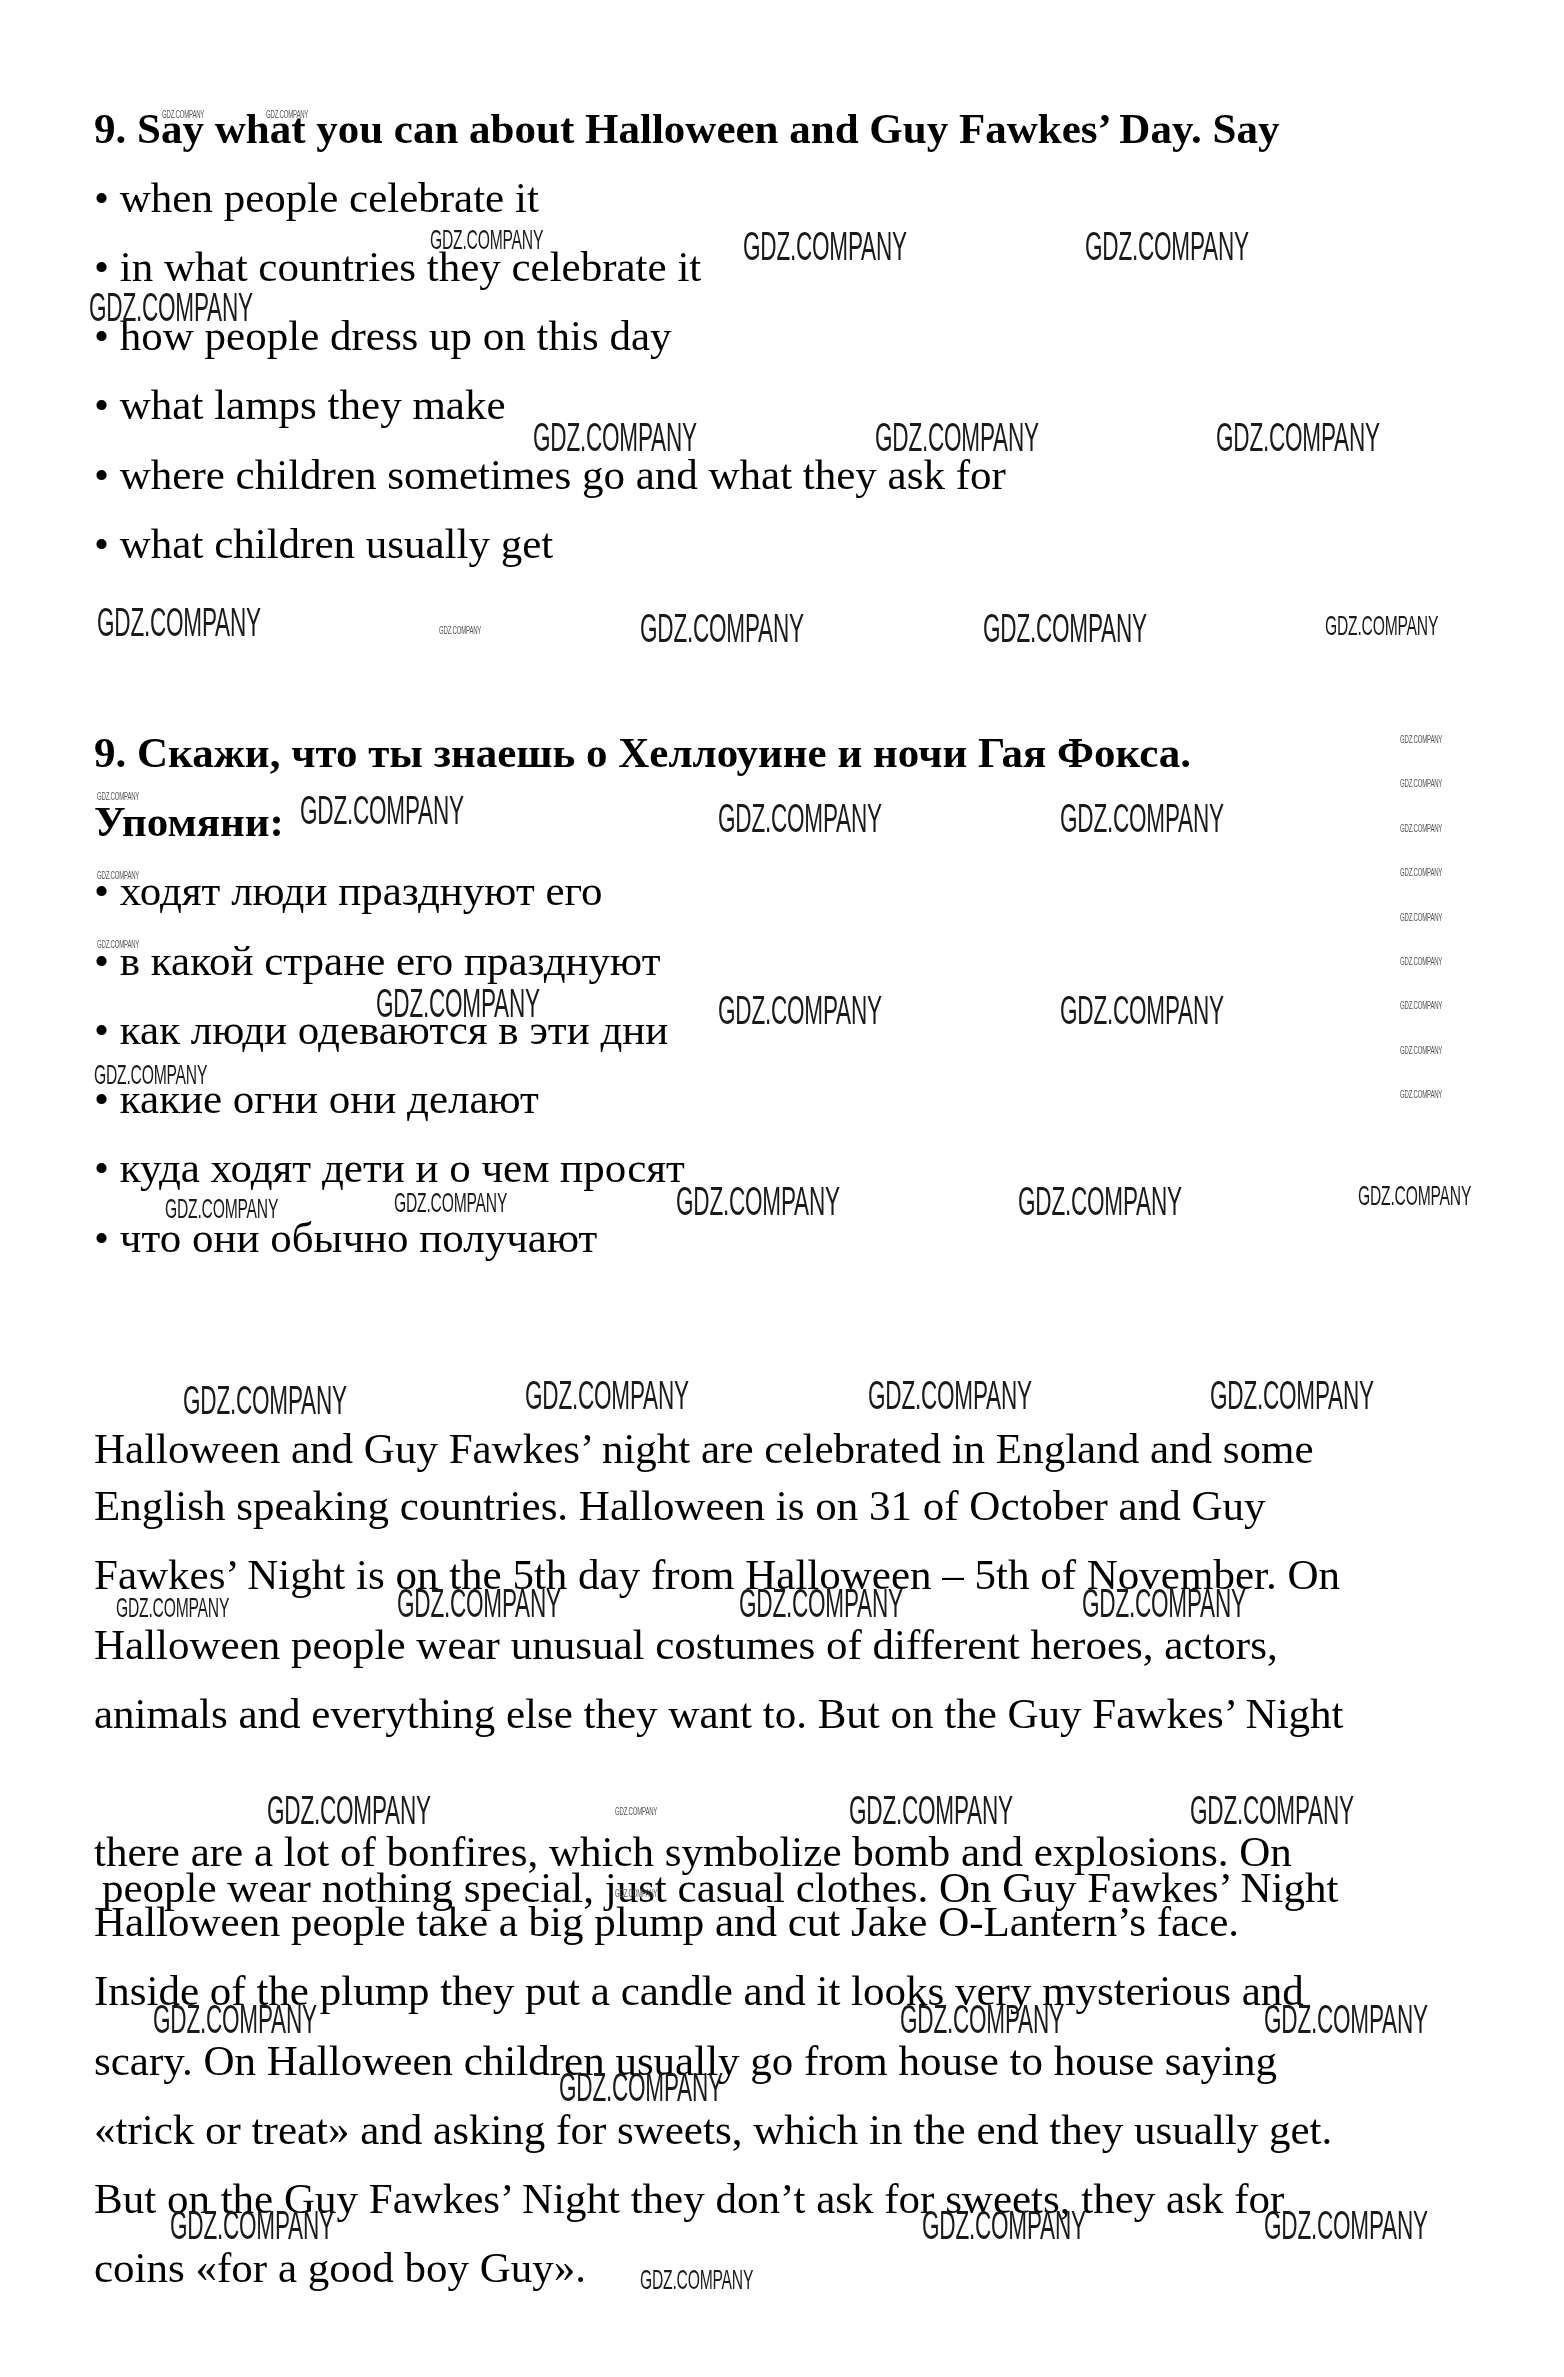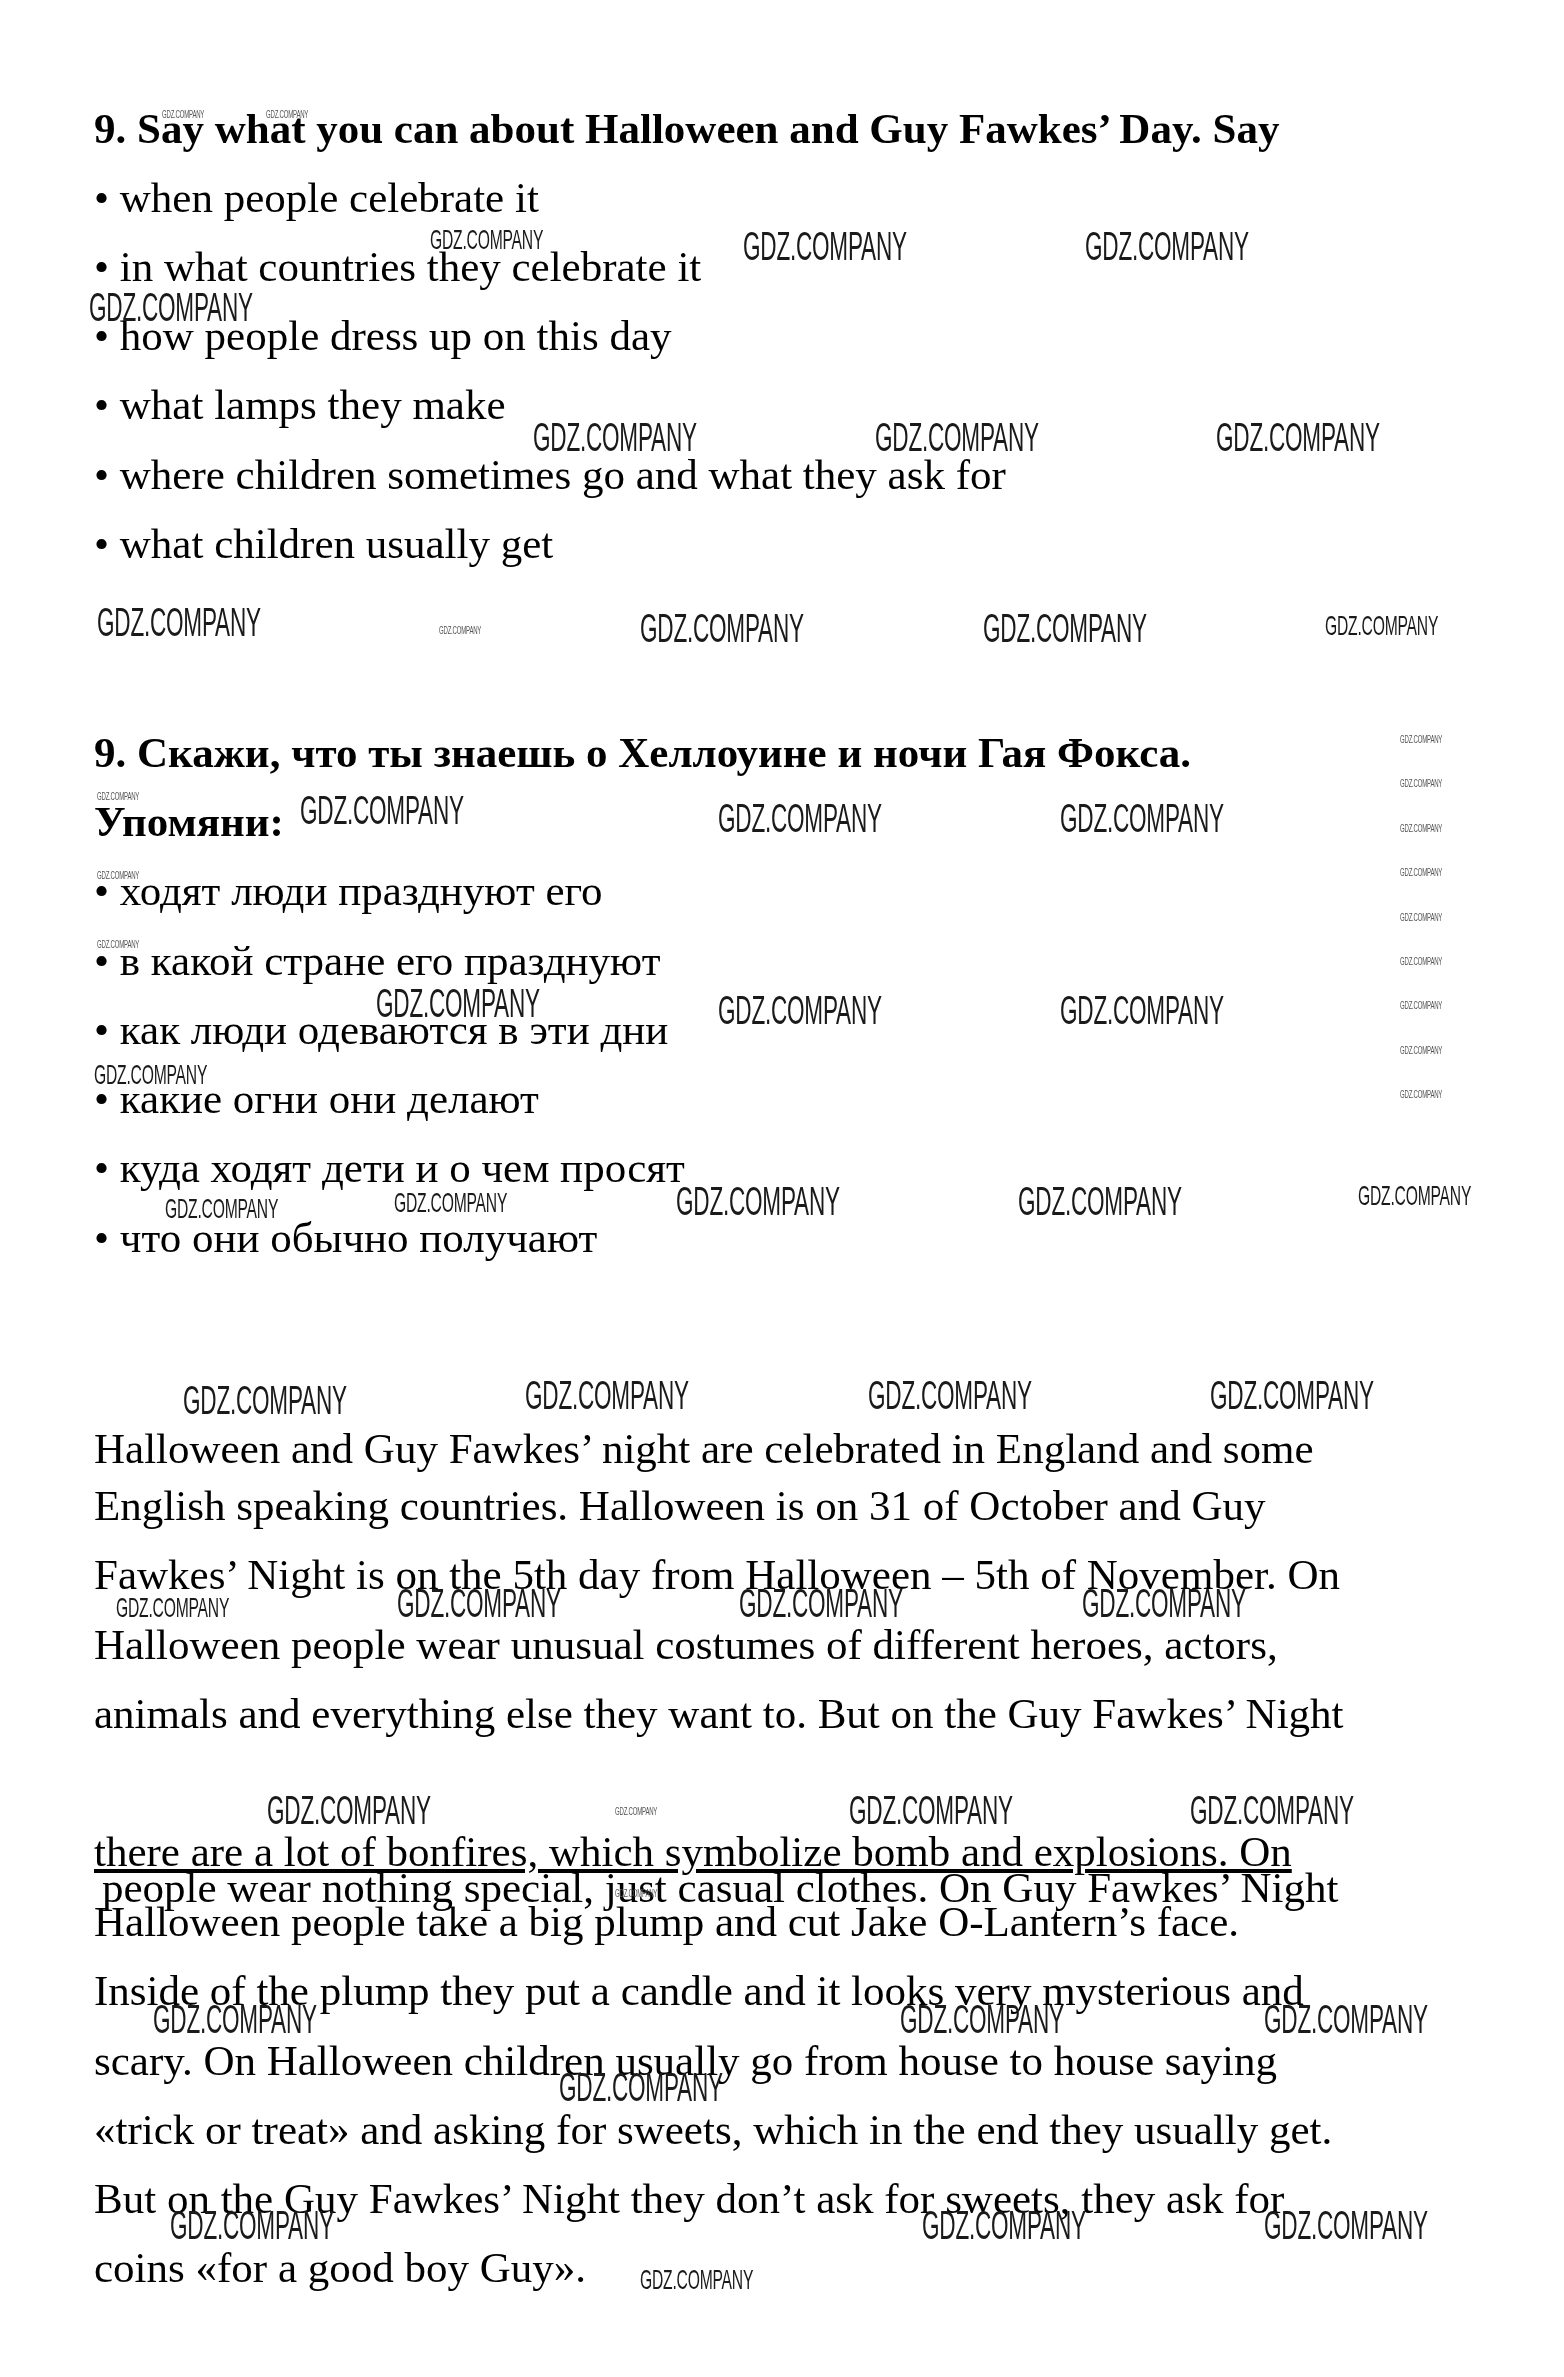--- a/index.html
+++ b/index.html
@@ -33,21 +33,21 @@
 <div class="line" style="top:1075px;text-align:center;">• какие огни они делают</div>
 <div class="line" style="top:1144px;">• куда ходят дети и о чем просят</div>
 <div class="line" style="top:1214px;">• что они обычно получают</div>
 
 <div class="line" style="top:1412px;margin-top:13px;">Halloween and Guy Fawkes’ night are celebrated in England and some</div>
 <div class="line" style="top:1482px;">English speaking countries. Halloween is on 31 of October and Guy</div>
 <div class="line" style="top:1551px;">Fawkes’ Night is on the 5th day from Halloween – 5th of November. On</div>
 <div class="line" style="top:1621px;text-align:right;">Halloween people wear unusual costumes of different heroes, actors,</div>
 <div class="line" style="top:1690px;">animals and everything else they want to. But on the Guy Fawkes’ Night</div>
 <div class="line" style="top:1864px;margin-left:8px;">people wear nothing special, just casual clothes. On Guy Fawkes’ Night</div>
-<div class="line" style="top:1828px;text-decoration:underline;">there are a lot of bonfires, which symbolize bomb and explosions. On</div>
+<div class="line" style="top:1828px;">there are a lot of bonfires, which symbolize bomb and explosions. On</div>
 <div class="line" style="top:1898px;text-align:right;">Halloween people take a big plump and cut Jake O-Lantern’s face.</div>
 <div class="line" style="top:1967px;">Inside of the plump they put a candle and it looks very mysterious and</div>
 <div class="line" style="top:2037px;">scary. On Halloween children usually go from house to house saying</div>
 <div class="line" style="top:2106px;">«trick or treat» and asking for sweets, which in the end they usually get.</div>
 <div class="line" style="top:2175px;">But on the Guy Fawkes’ Night they don’t ask for sweets, they ask for</div>
 <div class="line" style="top:2244px;">coins «for a good boy Guy».</div>
 
 <div id="watermarks">
 
   <span class="wm small" style="left:162px;top:108px;">GDZ.COMPANY</span>

